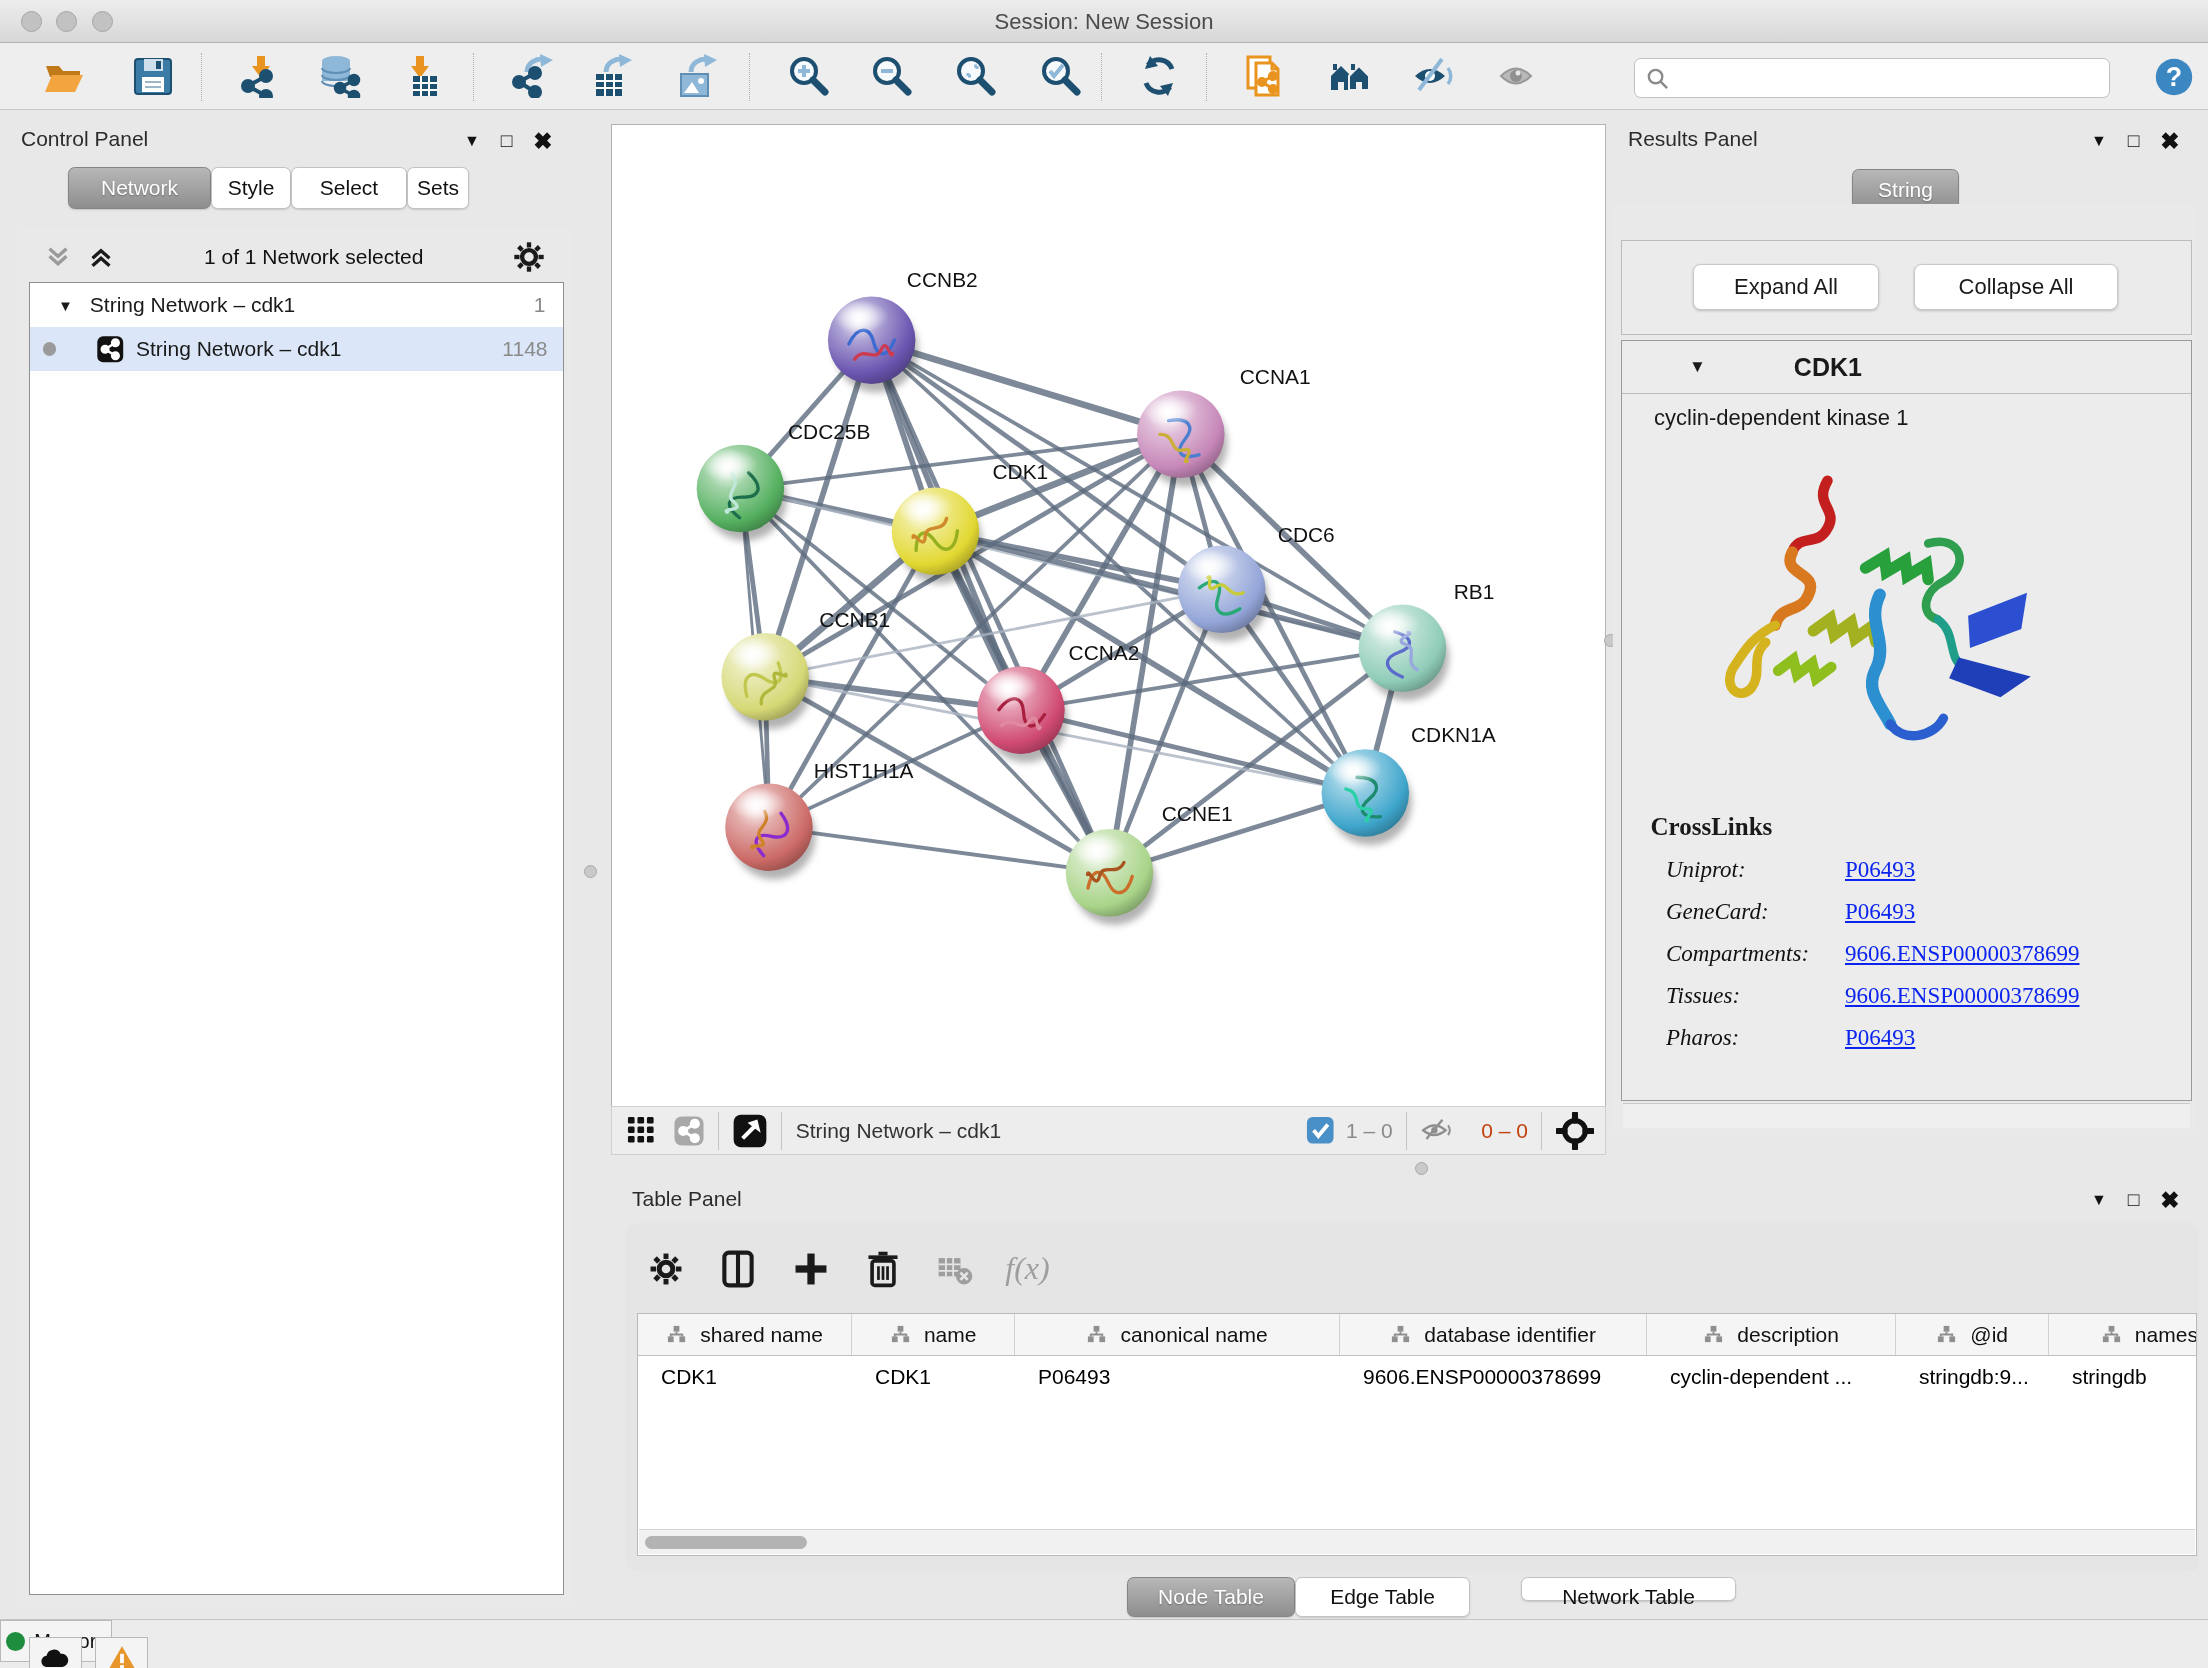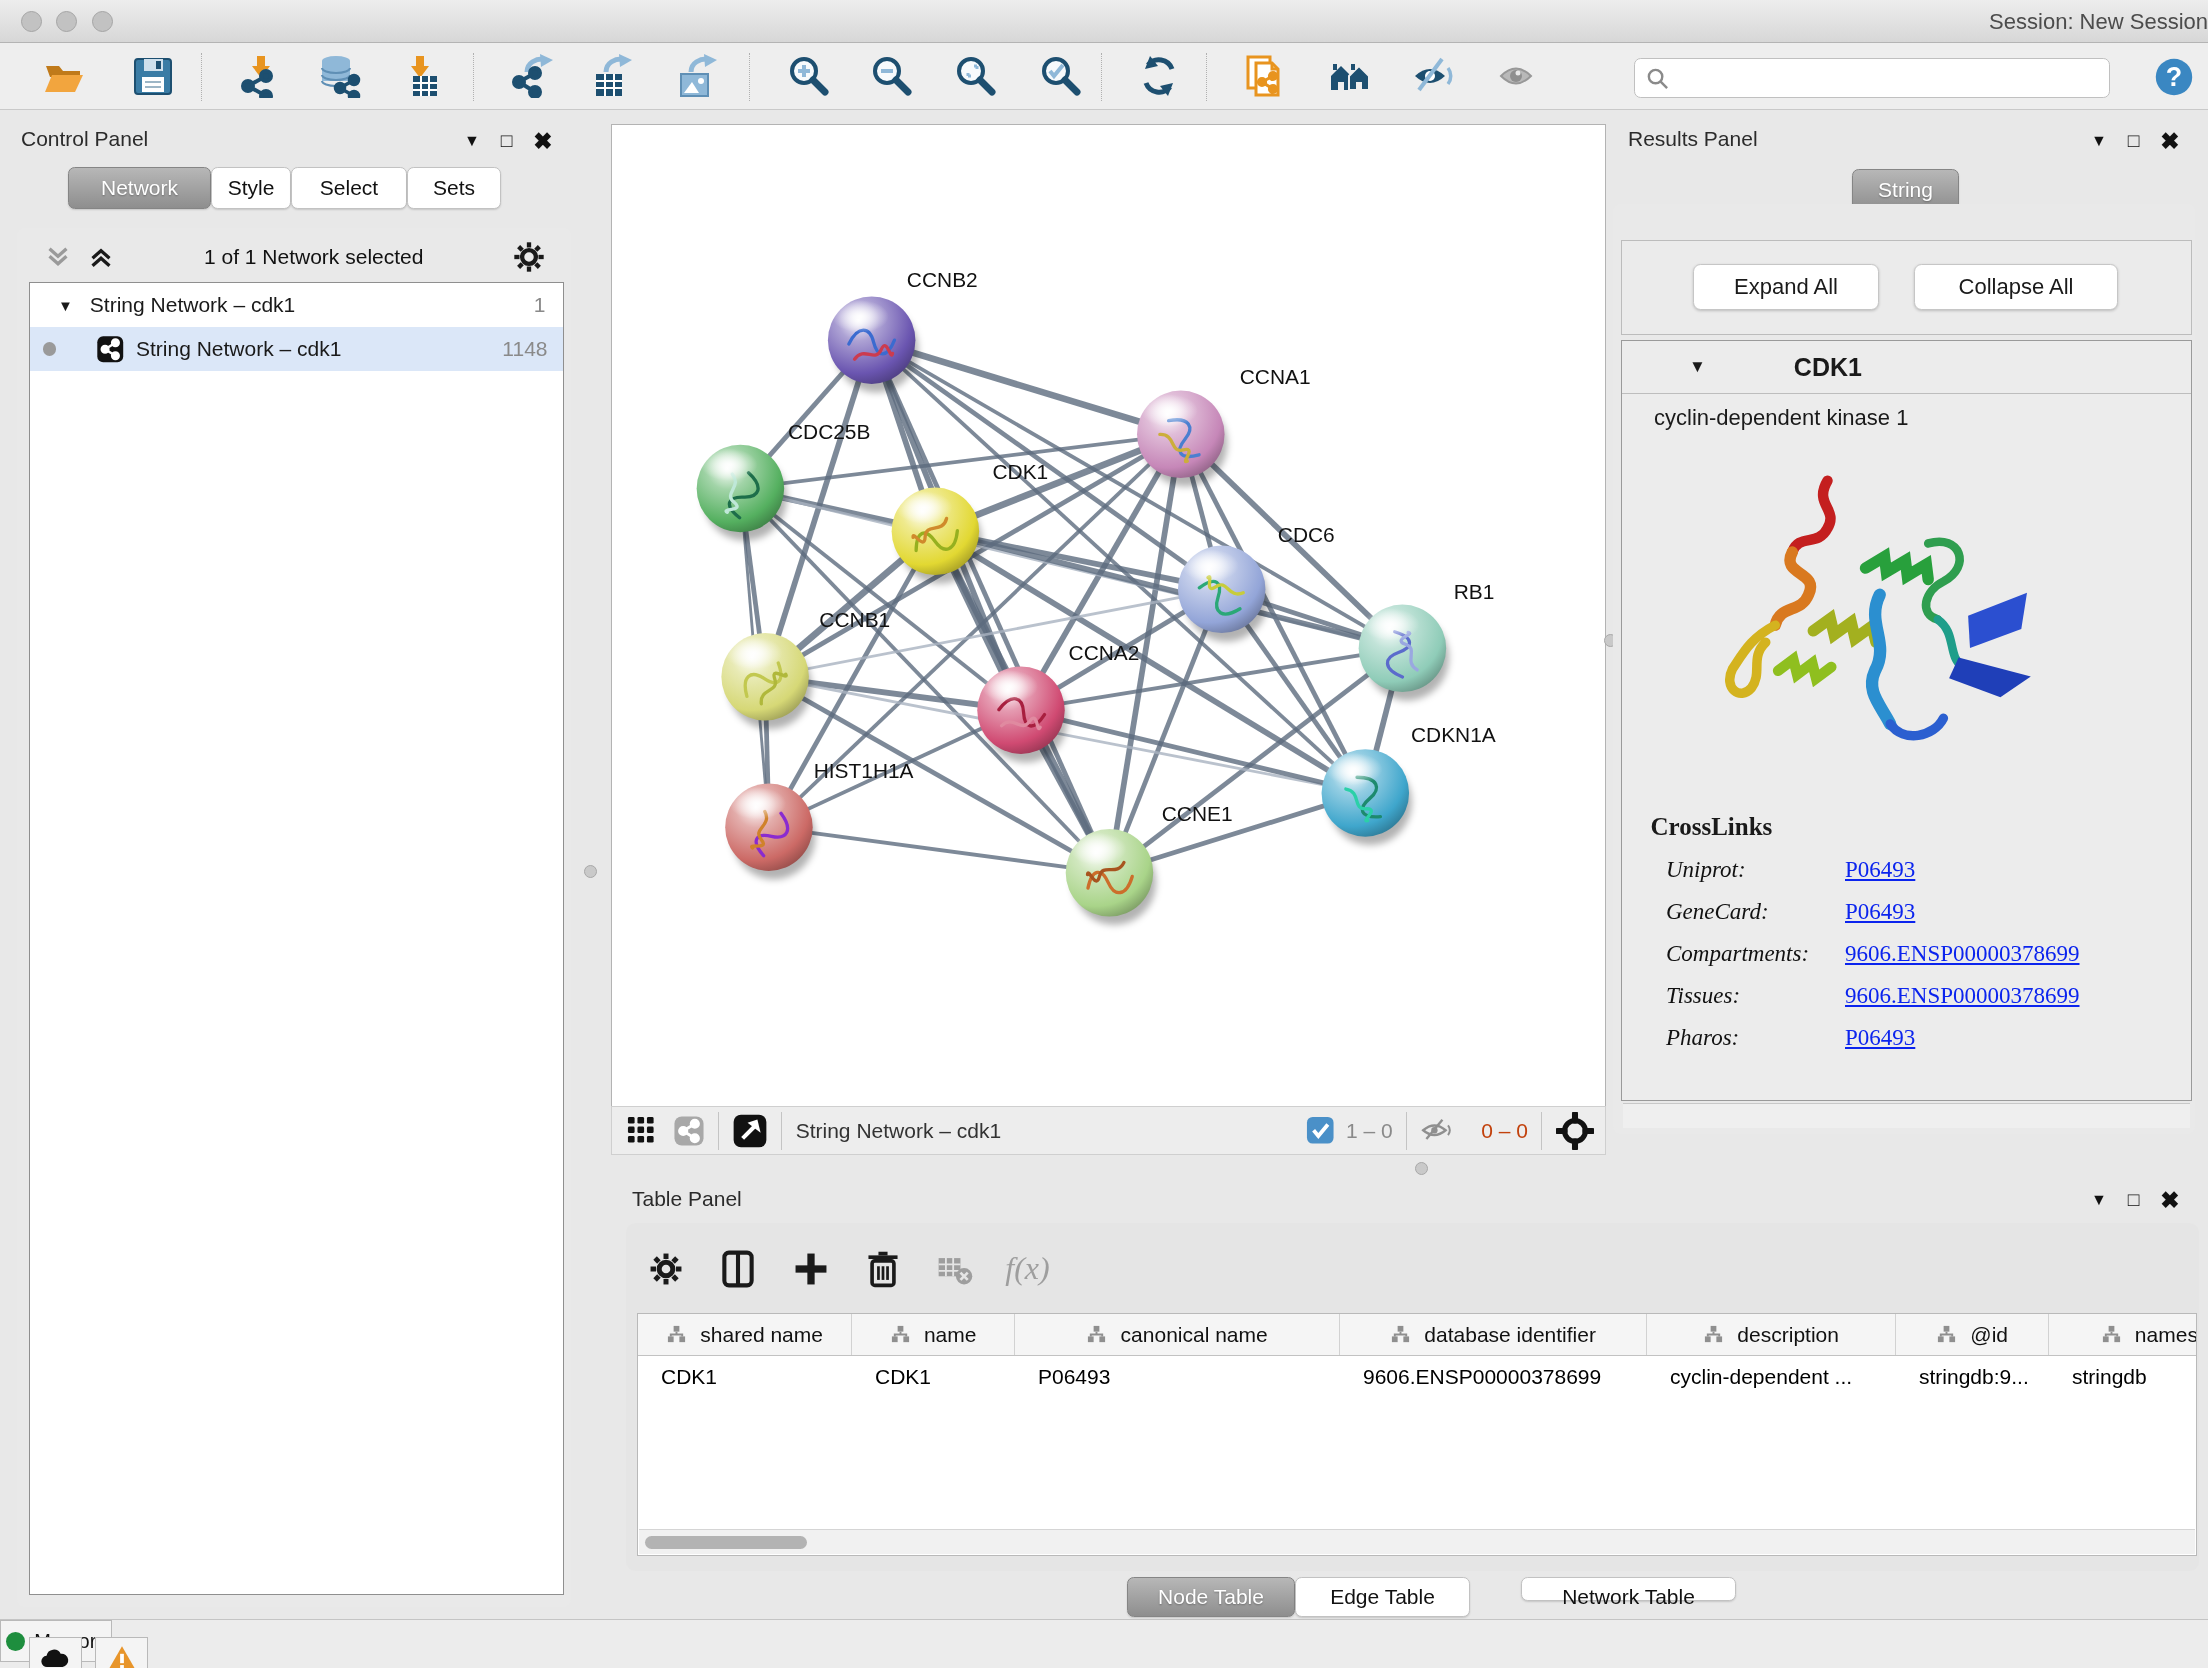--- a/index.html
+++ b/index.html
@@ -4,21 +4,21 @@
 <style>
   * { margin:0; padding:0; box-sizing:border-box; }
   html,body { width:2208px; height:1668px; }
   body { position:relative; font-family:"Liberation Sans",sans-serif; background:#e8e8e8; overflow:hidden; color:#1a1a1a; }
   .abs { position:absolute; }
 
   
   .titlebar { left:0; top:0; width:2208px; height:43px; background:linear-gradient(#ededed,#d7d7d7); border-bottom:1px solid #b4b4b4; }
   .windots { left:21px; top:10.5px; display:flex; gap:14.3px; }
   .windot { width:21px; height:21px; border-radius:50%; background:#c2c2c2; border:1px solid #a5a5a5; }
-  .wintitle { left:0; top:8.6px; width:2208px; text-align:right; font-size:22px; color:#4c4c4c; }
+  .wintitle { left:0; top:8.6px; width:2208px; text-align:center; font-size:22px; color:#4c4c4c; }
 
   
   .toolbar { left:0; top:43px; width:2208px; height:67px; background:#eeeeee; border-bottom:1px solid #c9c9c9; }
   .tbtn { position:absolute; top:6.7px; width:55px; height:53px; display:flex; align-items:center; justify-content:center; }
   .tsep { position:absolute; top:9.5px; width:0; height:48px; border-left:1.9px dotted #b0b0b0; }
   .searchbox { left:1634px; top:15px; width:476px; height:40px; background:#fff; border:1px solid #c0c0c0; border-radius:6.7px; display:flex; align-items:center; padding-left:9.5px; }
   .helpbtn { left:2151px; top:11.4px; width:46px; height:46px; }
 
   
   .phead { font-size:21px; color:#2b2b2b; }
@@ -265,21 +265,21 @@
 
 <div class="abs phead" style="left:21px; top:127px">Control Panel</div>
 <div class="pctl" style="left:464px; top:124px">
   <span class="g1">▼</span>
   <span class="g2">□</span>
   <span class="g3">✖</span>
 </div>
 <div class="abs tab active" style="left:68px;  top:167px; width:143px">Network</div>
 <div class="abs tab" style="left:211px; top:167px; width:80px">Style</div>
 <div class="abs tab" style="left:291px; top:167px; width:116px">Select</div>
-<div class="abs tab" style="left:407px; top:167px; width:94px">Sets</div>
+<div class="abs tab" style="left:407px; top:167px; width:62px">Sets</div>
 <div class="abs cp-inner"></div>
 <div class="abs cp-toolrow">
   <svg width="32" height="28.5" viewBox="0 0 34 30" style="margin-left:13.3px">
     <path d="M8,6 l9,8 l9,-8 M8,14 l9,8 l9,-8" stroke="#9a9a9a" stroke-width="3.5" fill="none"></path>
   </svg>
   <svg width="32" height="28.5" viewBox="0 0 34 30" style="margin-left:11.4px">
     <path d="M8,24 l9,-8 l9,8 M8,16 l9,-8 l9,8" stroke="#1a1a1a" stroke-width="3.5" fill="none"></path>
   </svg>
   <div class="cp-status" style="flex:1; text-align:center">1 of 1 Network selected</div>
   <svg width="38" height="38" viewBox="0 0 44 44" style="margin-right:13.3px">

